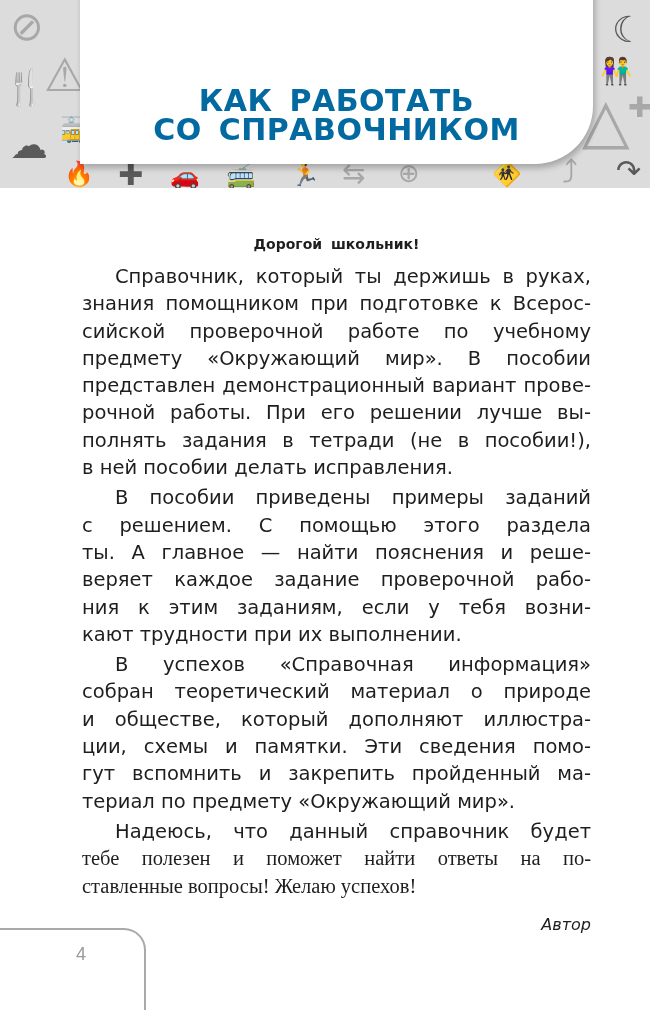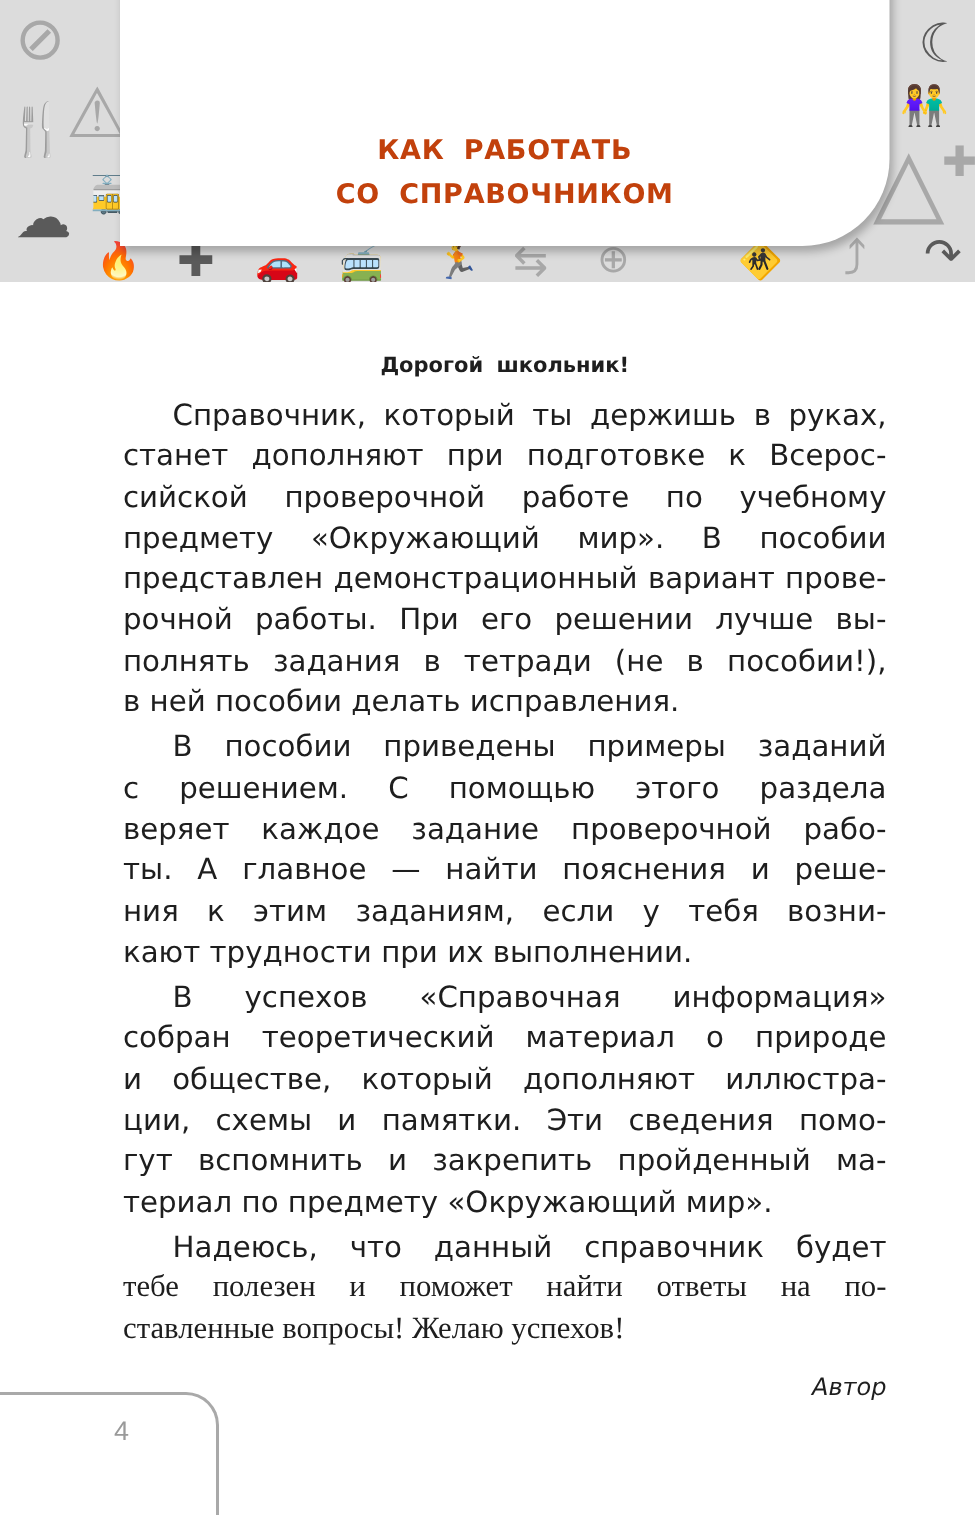--- a/index.html
+++ b/index.html
@@ -10,22 +10,22 @@
   .banner { position: absolute; left: 0; top: 0; width: 650px; height: 188px;
             background: #dcdcdc; overflow: hidden; }
   .banner-icon { position: absolute; color: #8a8a8a; font-size: 28px; line-height: 1;
                  font-family: "DejaVu Sans", sans-serif; }
   .banner-icon.dark { color: #5a5a5a; }
   .banner-icon.light { color: #a8a8a8; }
   .title-card { position: absolute; left: 80px; top: -20px; width: 513px; height: 184px;
                 background: #ffffff; border-bottom-right-radius: 58px;
                 box-shadow: 2px 4px 6px rgba(0,0,0,0.25); }
   .title { position: absolute; left: 0; right: 0; top: 106px; text-align: center;
-           font-family: "DejaVu Sans", sans-serif; font-weight: bold; font-size: 18px;
-           line-height: 29px; letter-spacing: 0.5px; color: #c2410c; word-spacing: 6px; }
+           font-family: "DejaVu Sans", sans-serif; font-weight: bold; font-size: 30px;
+           line-height: 29px; letter-spacing: 0.5px; color: #0369a1; word-spacing: 6px; }
   .title span { display: block; }
 
   
   .content { position: absolute; left: 82px; top: 233px; width: 509px; }
   .greeting { text-align: center; font-weight: bold; font-size: 14px; line-height: 22px;
               margin-bottom: 8px; word-spacing: 4px; }
   .line { display: block; font-size: 19.5px; line-height: 27.3px; height: 27.3px;
           text-align: justify; text-align-last: justify; white-space: nowrap; overflow: visible; }
   .line.first { padding-left: 33px; }
   .line.last { text-align-last: left; }
@@ -75,34 +75,34 @@
       <span>СО  СПРАВОЧНИКОМ</span>
     </div>
   </div>
 </div>
 
 <div class="content">
   <div class="greeting">Дорогой  школьник!</div>
 
   <div class="para">
     <span class="line first">Справочник, который ты держишь в руках,</span>
-    <span class="line">станет дополняют при подготовке к Всерос-</span>
+    <span class="line">знания помощником при подготовке к Всерос-</span>
     <span class="line">сийской проверочной работе по учебному</span>
     <span class="line">предмету «Окружающий мир». В пособии</span>
     <span class="line">представлен демонстрационный вариант прове-</span>
     <span class="line">рочной работы. При его решении лучше вы-</span>
     <span class="line">полнять задания в тетради (не в пособии!),</span>
     <span class="line last">в ней пособии делать исправления.</span>
   </div>
 
   <div class="para">
     <span class="line first">В пособии приведены примеры заданий</span>
     <span class="line">с решением. С помощью этого раздела</span>
+    <span class="line">ты. А главное — найти пояснения и реше-</span>
     <span class="line">веряет каждое задание проверочной рабо-</span>
-    <span class="line">ты. А главное — найти пояснения и реше-</span>
     <span class="line">ния к этим заданиям, если у тебя возни-</span>
     <span class="line last">кают трудности при их выполнении.</span>
   </div>
 
   <div class="para">
     <span class="line first">В успехов «Справочная информация»</span>
     <span class="line">собран теоретический материал о природе</span>
     <span class="line">и обществе, который дополняют иллюстра-</span>
     <span class="line">ции, схемы и памятки. Эти сведения помо-</span>
     <span class="line">гут вспомнить и закрепить пройденный ма-</span>

